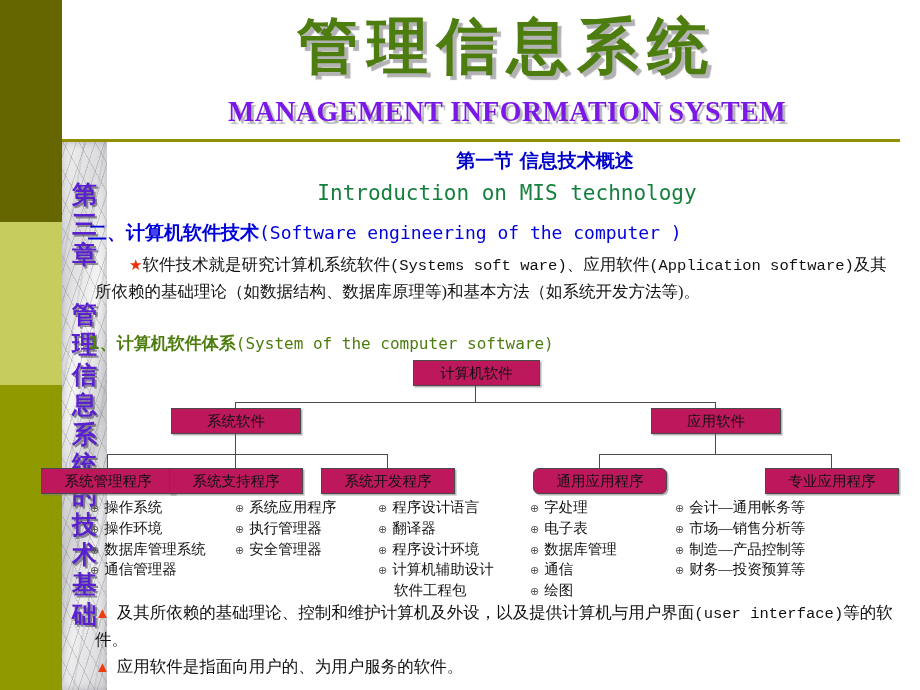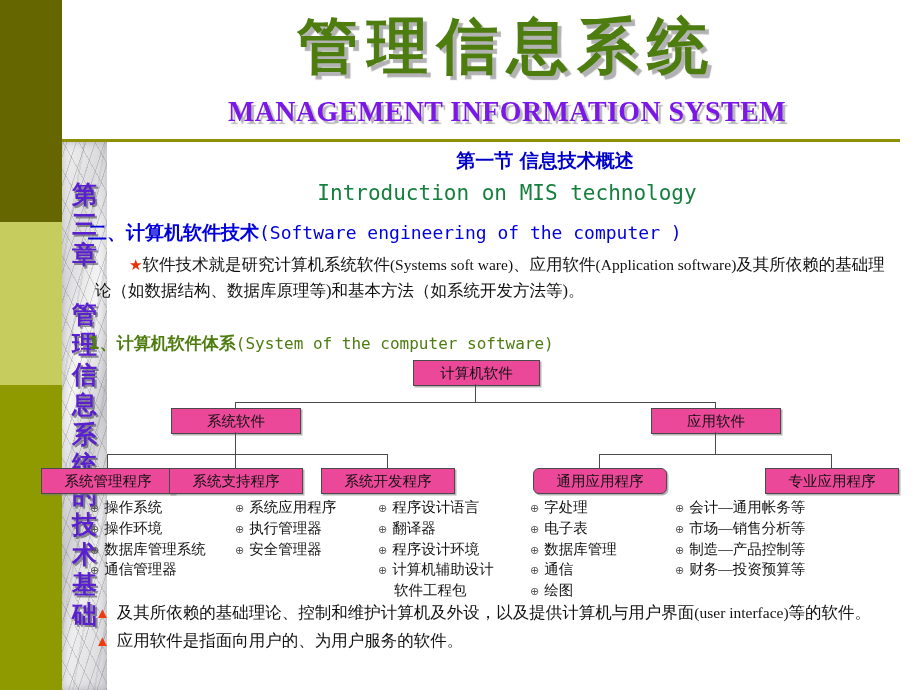--- a/index.html
+++ b/index.html
@@ -66,25 +66,25 @@
         font-family:"DejaVu Sans","Liberation Sans",sans-serif;
         font-weight:bold;font-size:17px;line-height:22px;white-space:nowrap;}
   .h3 .mono{font-family:"DejaVu Sans Mono","Liberation Mono",monospace;
         font-weight:normal;font-size:16px;}
 
   
   .para{position:absolute;left:95px;top:252px;width:805px;
         color:#111;font-family:"Liberation Serif","DejaVu Serif",serif;
         font-size:16.5px;line-height:25px;text-indent:34px;}
   .star{color:#e8300a;font-size:15px;}
-  .mono{font-family:Liberation Serif, serif;font-size:15.5px;}
+  .mono{font-family:Liberation Mono, monospace;font-size:15.5px;}
 
   
   .tree{position:absolute;left:95px;top:360px;width:810px;height:130px;}
-  .node{position:absolute;border:1px solid #4a4a4a;background:#ec4899;
+  .node{position:absolute;border:1px solid #4a4a4a;background:#be185d;
         box-shadow:1.5px 1.5px 0 rgba(120,120,120,.55);
         font-family:"Liberation Serif","DejaVu Serif",serif;
         font-size:14.5px;color:#111;text-align:center;
         display:flex;align-items:center;justify-content:center;
         white-space:nowrap;}
   .ln{position:absolute;background:#4a4a4a;}
   .lnh{height:1px;}
   .lnv{width:1px;}
 
   

